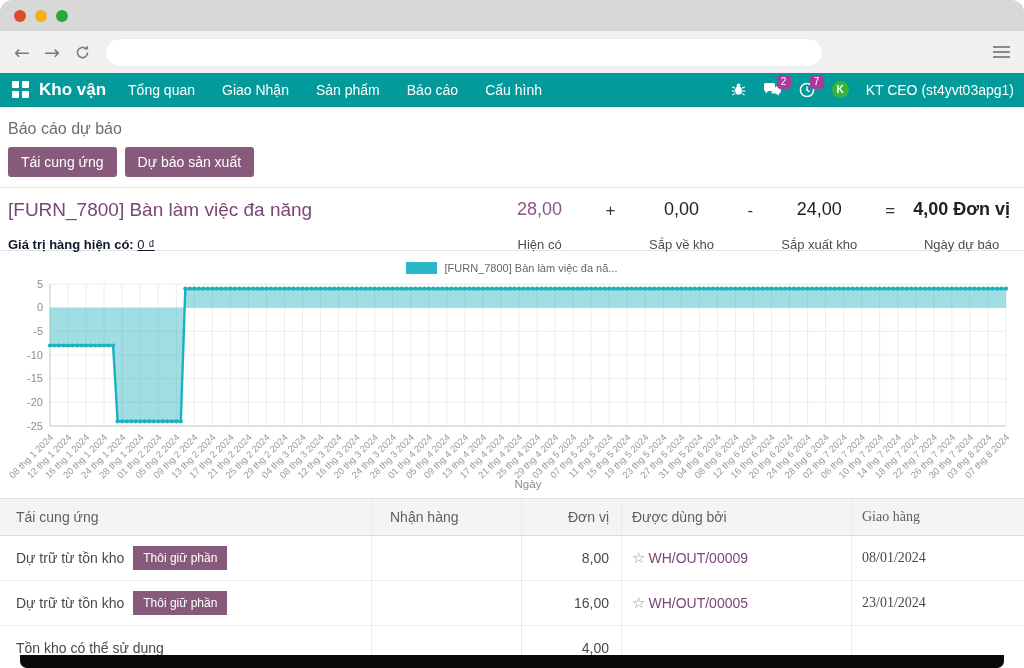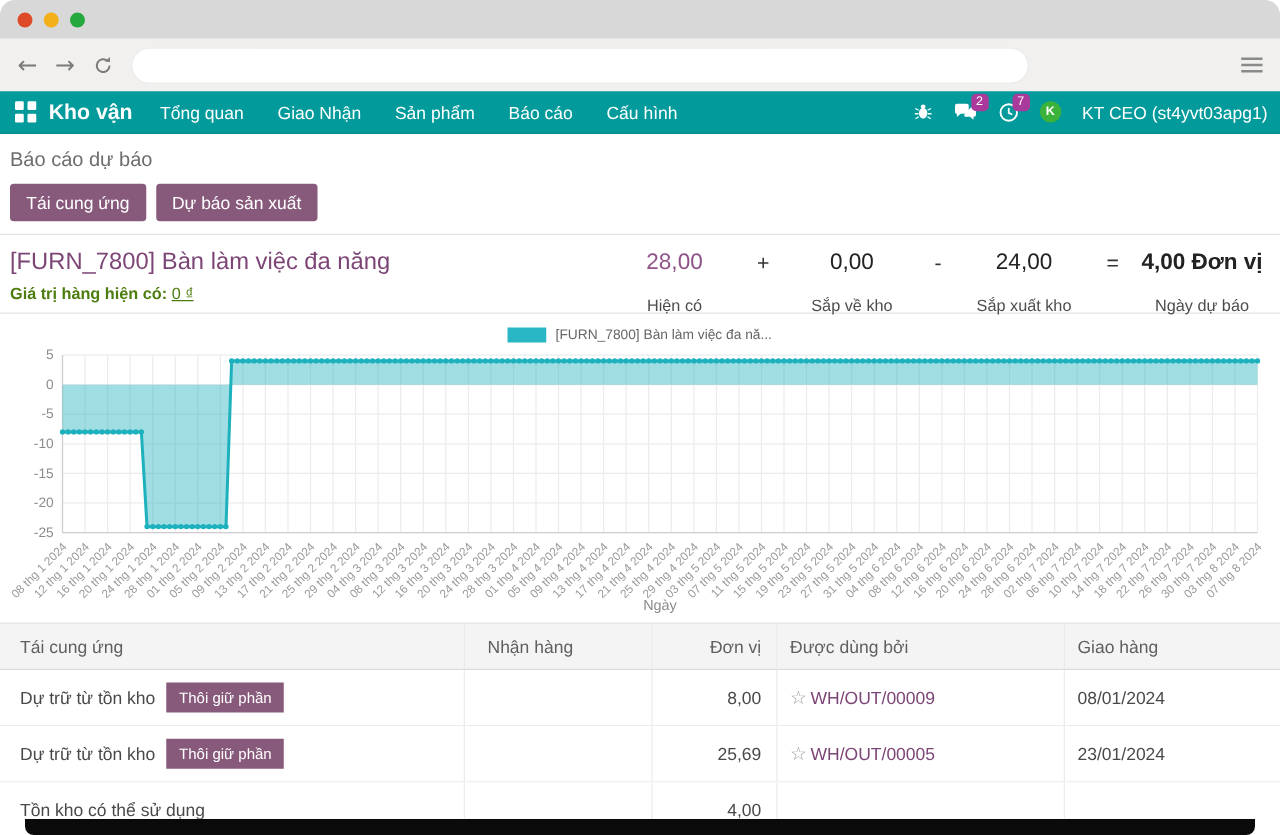--- a/index.html
+++ b/index.html
@@ -34,21 +34,21 @@
   .avatar { width:17px; height:17px; border-radius:50%; background:#3bb33b; color:#fff; font-size:10px; font-weight:bold; display:flex; align-items:center; justify-content:center; }
   .user-name { font-size:14px; }
 
   
   .breadcrumb { padding:13px 8px 4px 8px; font-size:16px; color:#6d6d6d; }
   .action-row { padding:5px 8px 10px 8px; display:flex; gap:8px; }
   .btn-purple { background:#875a7b; color:#fff; border:none; font-size:14px; font-family:inherit; padding:7px 13px; border-radius:3px; cursor:pointer; }
 
   .product-header { border-top:1px solid #e4e4e4; border-bottom:1px solid #e4e4e4; height:64px; display:flex; justify-content:space-between; padding:11px 14px 0 8px; }
   .ph-left .ph-title { font-size:19px; color:#7c4576; font-weight:500; }
-  .ph-left .ph-sub { font-size:13px; color:#4d7c0f; margin-top:6px; }
+  .ph-left .ph-sub { font-size:13px; color:#0f172a; margin-top:16px; }
   .ph-sub b { font-weight:bold; }
   .dong { text-decoration:underline; }
   .metrics { display:flex; align-items:flex-start; gap:0; }
   .metric { text-align:center; min-width:96px; }
   .metric .m-val { font-size:18px; color:#222; }
   .metric.first .m-val { color:#8f5289; }
   .metric.last .m-val { font-weight:bold; }
   .metric .m-label { font-size:13px; color:#4c4c4c; margin-top:17px; }
   .m-op { font-size:17px; color:#333; padding:2px 18px 0 18px; }
 
@@ -61,21 +61,21 @@
 
   
   .fc-table { height:165px; overflow:hidden; font-size:14px; color:#494949; }
   .t-row { display:flex; align-items:center; height:45px; border-bottom:1px solid #ececec; background:#fff; }
   .t-head { height:38px; background:#f4f4f4; border-top:1px solid #e0e0e0; border-bottom:1px solid #dcdcdc; color:#5f5f5f; }
   .c { height:100%; display:flex; align-items:center; padding:0 10px; border-right:1px solid #ebebeb; }
   .c1 { flex:0 0 372px; padding-left:16px; }
   .c2 { flex:0 0 150px; padding-left:18px; }
   .c3 { flex:0 0 100px; justify-content:flex-end; padding-right:12px; }
   .c4 { flex:0 0 230px; }
-  .c5 { flex:1 1 auto; border-right:none; }
+  .c5 { flex:1 1 auto; border-right:none;font-family:Liberation Serif, serif; }
   .badge-btn { background:#875a7b; color:#fff; border:none; font-family:inherit; font-size:12px; padding:5px 10px; border-radius:0; margin-left:9px; cursor:pointer; }
   .star { color:#9a9a9a; font-family:"DejaVu Sans",sans-serif; font-size:15px; margin-right:3px; cursor:pointer; }
   .doc-link { color:#7c4576; cursor:pointer; }
 </style>
 </head>
 <body>
 
 <div class="window">
 
   <div class="titlebar">
@@ -558,21 +558,21 @@
           <span class="doc-link">WH/OUT/00009</span>
         </div>
         <div class="c c5">08/01/2024</div>
       </div>
       <div class="t-row">
         <div class="c c1">
           <span>Dự trữ từ tồn kho</span>
           <button class="badge-btn">Thôi giữ phần</button>
         </div>
         <div class="c c2"></div>
-        <div class="c c3">25,69</div>
+        <div class="c c3">16,00</div>
         <div class="c c4">
           <span class="star">☆</span>
           <span class="doc-link">WH/OUT/00005</span>
         </div>
         <div class="c c5">23/01/2024</div>
       </div>
       <div class="t-row">
         <div class="c c1">
           <span>Tồn kho có thể sử dụng</span>
         </div>

